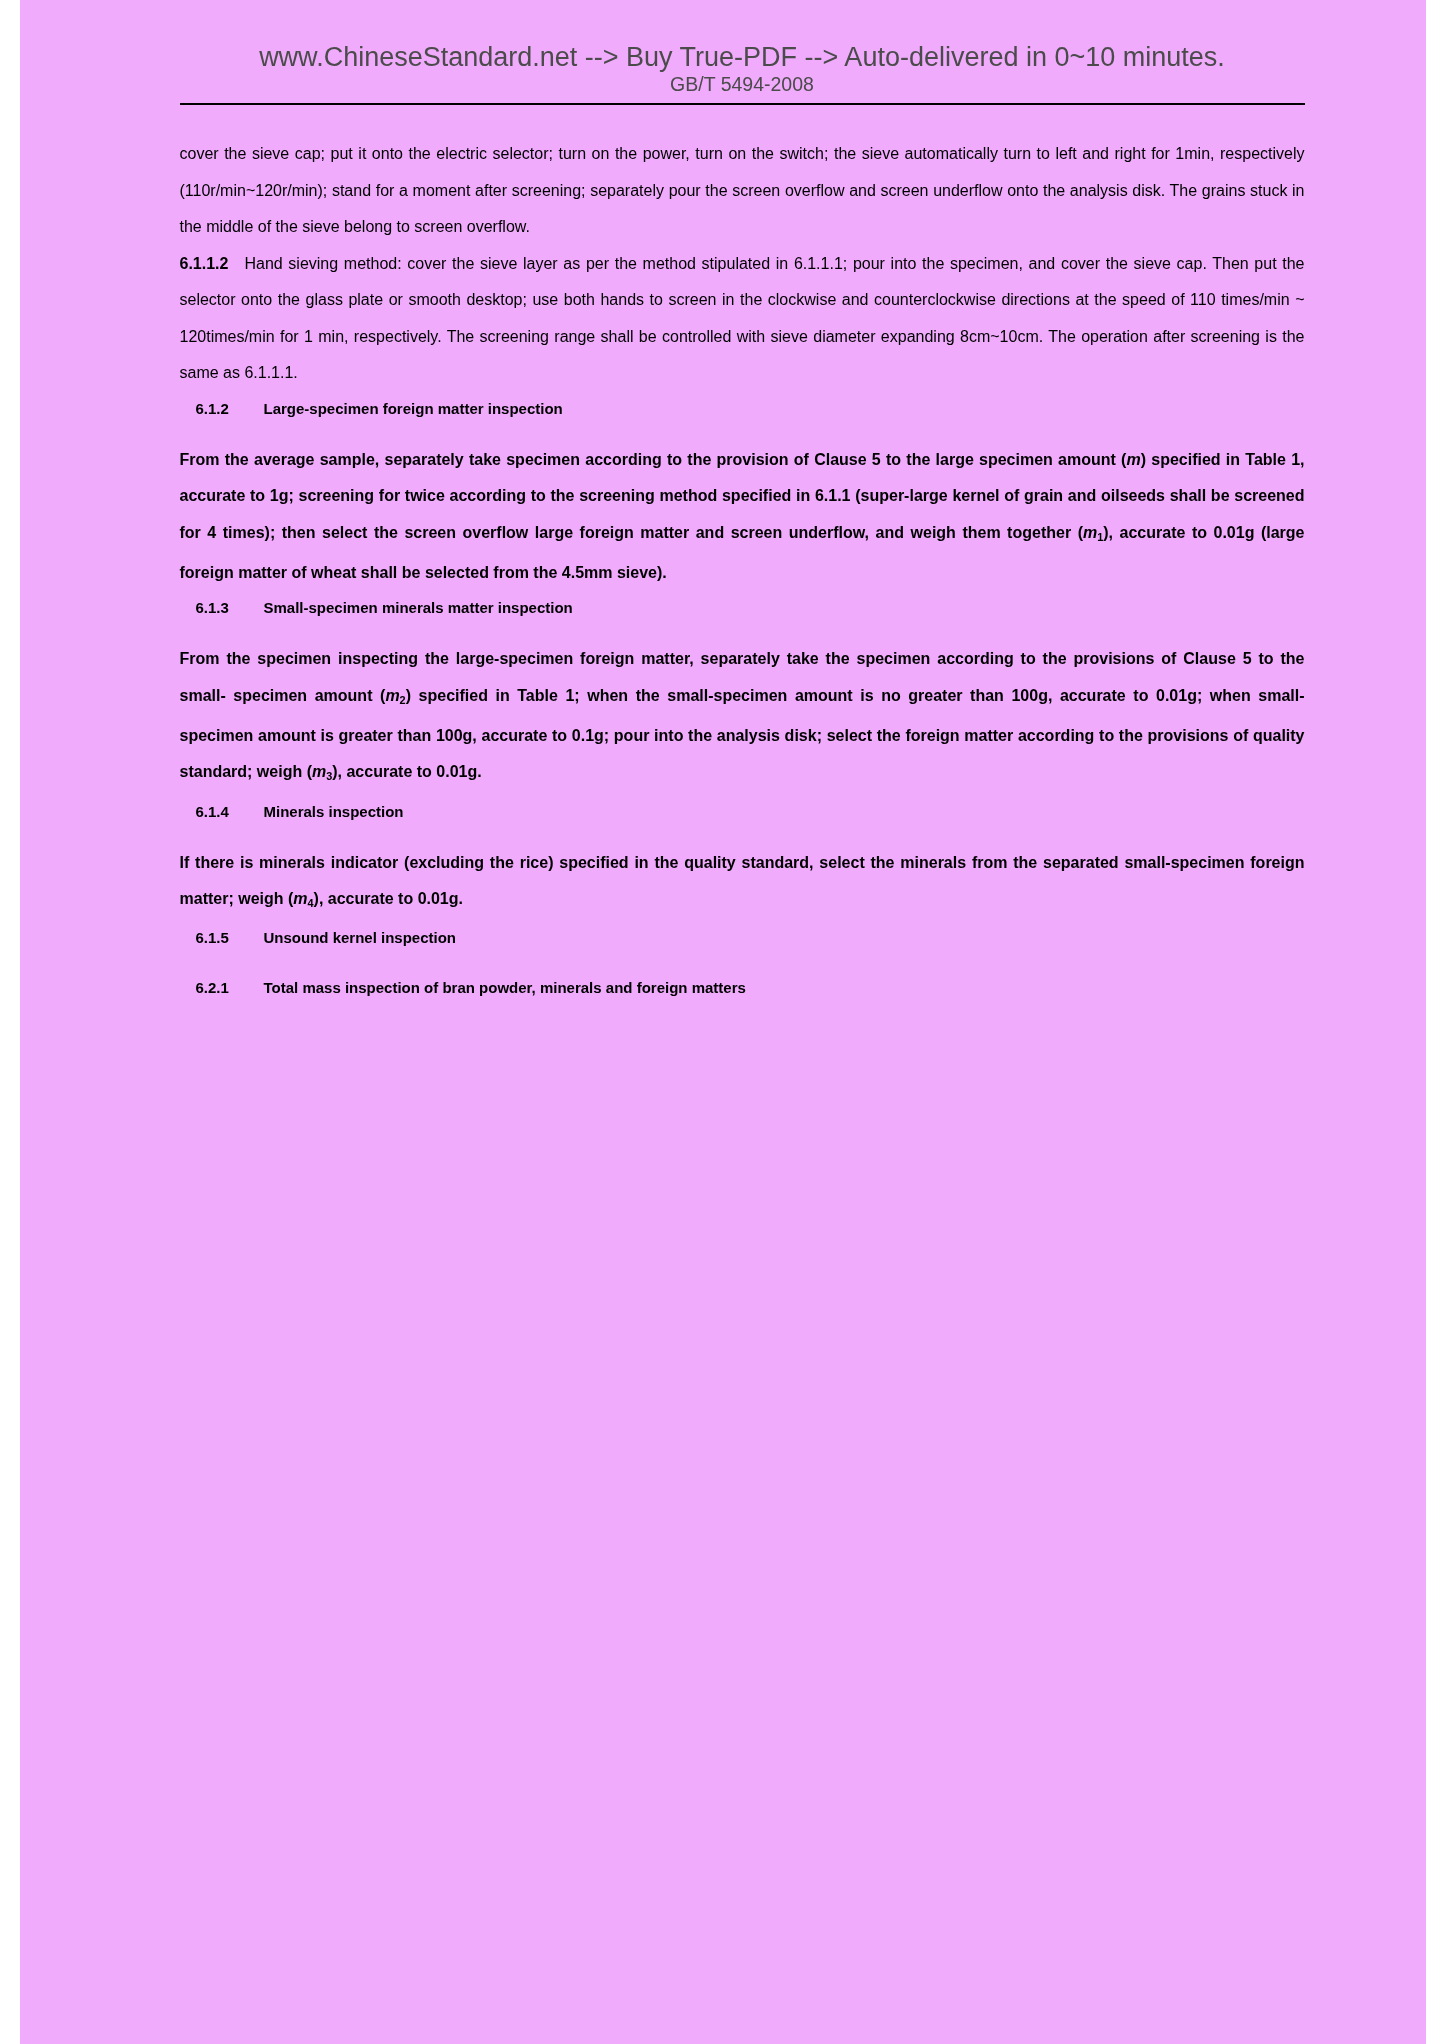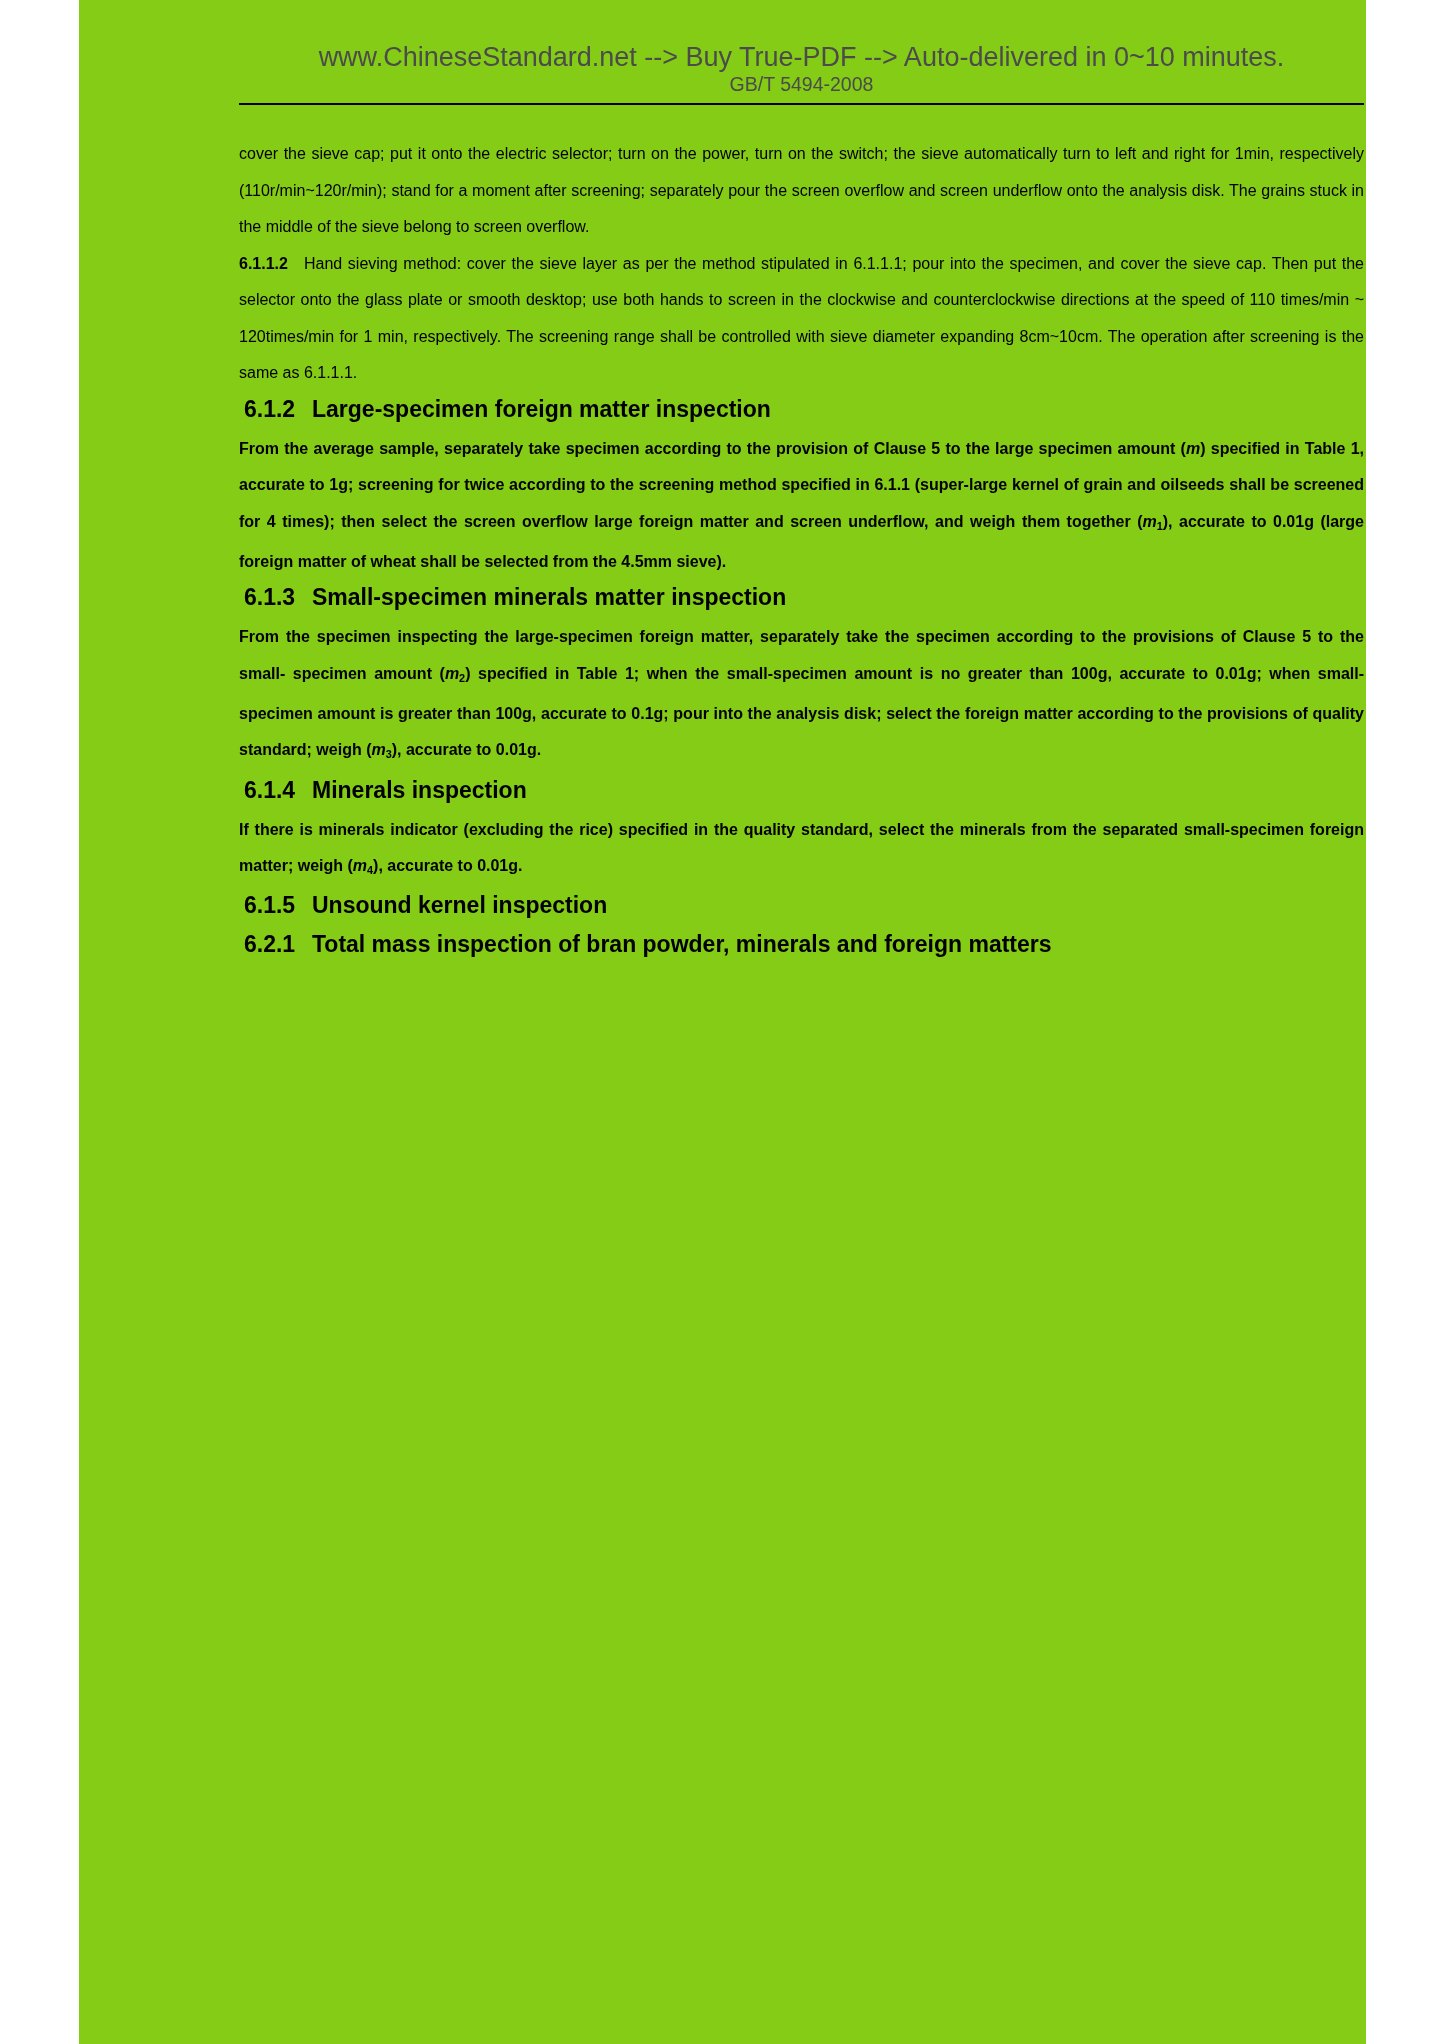--- a/index.html
+++ b/index.html
@@ -6,23 +6,23 @@
     margin: 0;
     padding: 0;
     background: #ffffff;
   }
   body {
     font-family: "Liberation Sans", sans-serif;
     color: #000000;
   }
   .page {
     position: relative;
-    width: 1287px;
+    width: 1406px;
     height: 2044px;
-    background: #84cc16;
+    background: #f0abfc;
     box-sizing: border-box;
     margin: 0 auto;
     overflow: hidden;
   }
   .content {
     position: absolute;
     left: 160px;
     top: 0;
     width: 1125px;
   }
@@ -64,24 +64,24 @@
   p.body-text + p.body-text,
   p.body-text + h3,
   h3 + p.body-text {
     margin-top: 0;
   }
   .gap-para { margin-top: 30px; }
   .gap-head { margin-top: 35px; }
   .gap-after-head { margin-top: 29px; font-weight: bold; }
 
   h3.sec-head {
-    font-size: 23px;
+    font-size: 15px;
     font-weight: bold;
     line-height: 34px;
-    margin: 5px;
+    margin: 16px;
     color: #000;
   }
   h3.sec-head .num {
     display: inline-block;
     min-width: 68px;
   }
   .run-in-num {
     font-weight: bold;
   }
   .sp-after-num { display: inline-block; width: 16px; }

